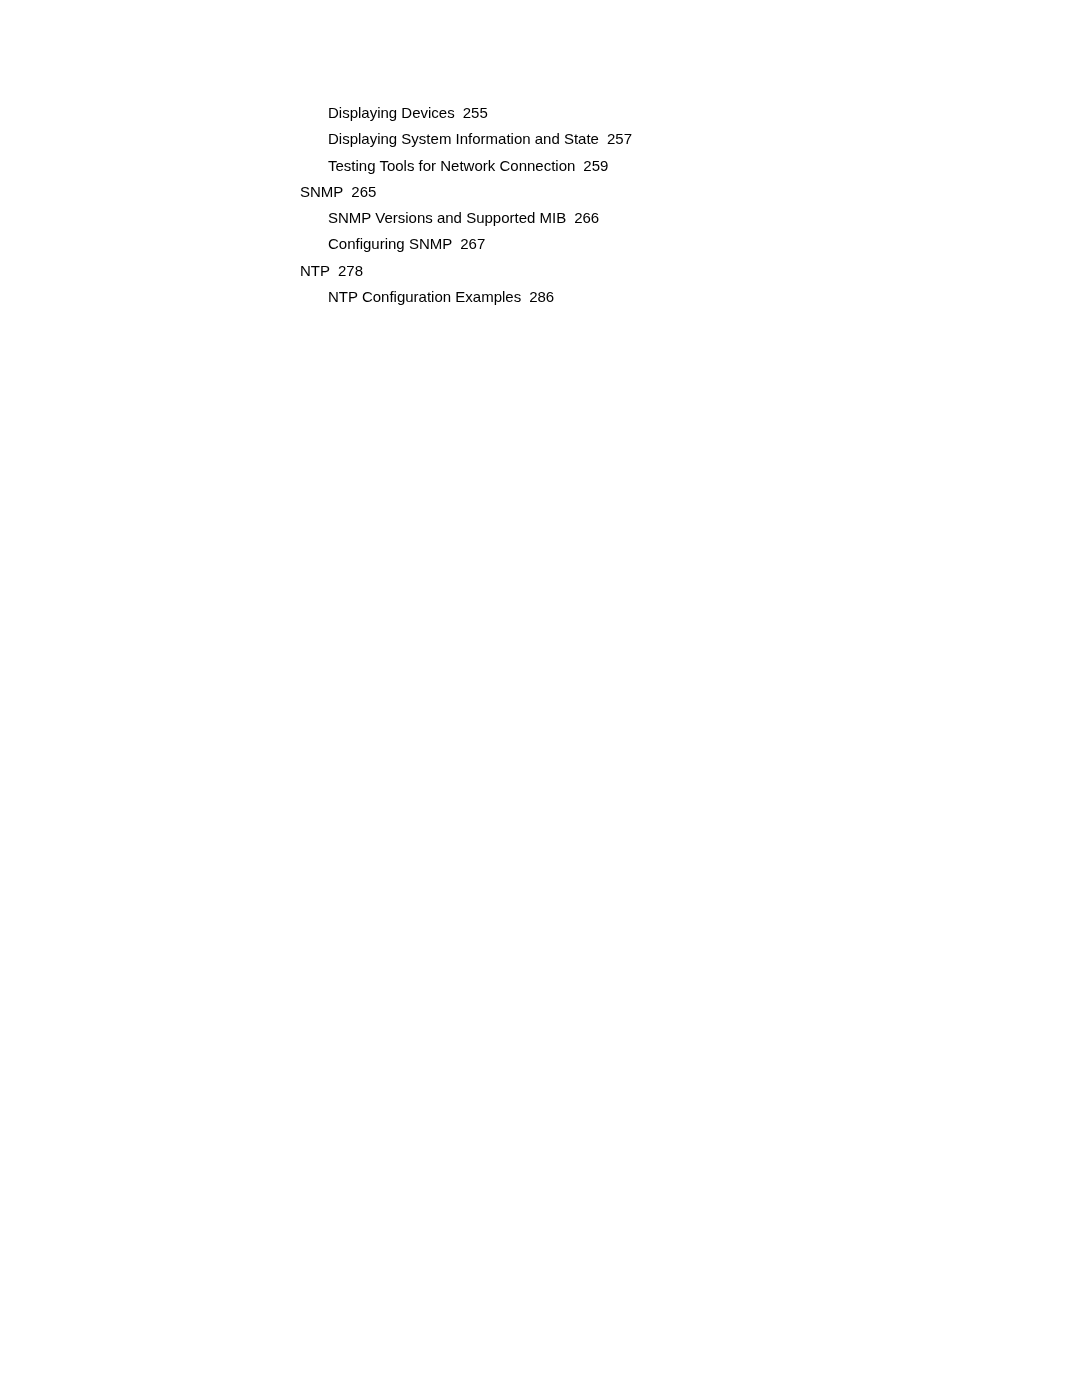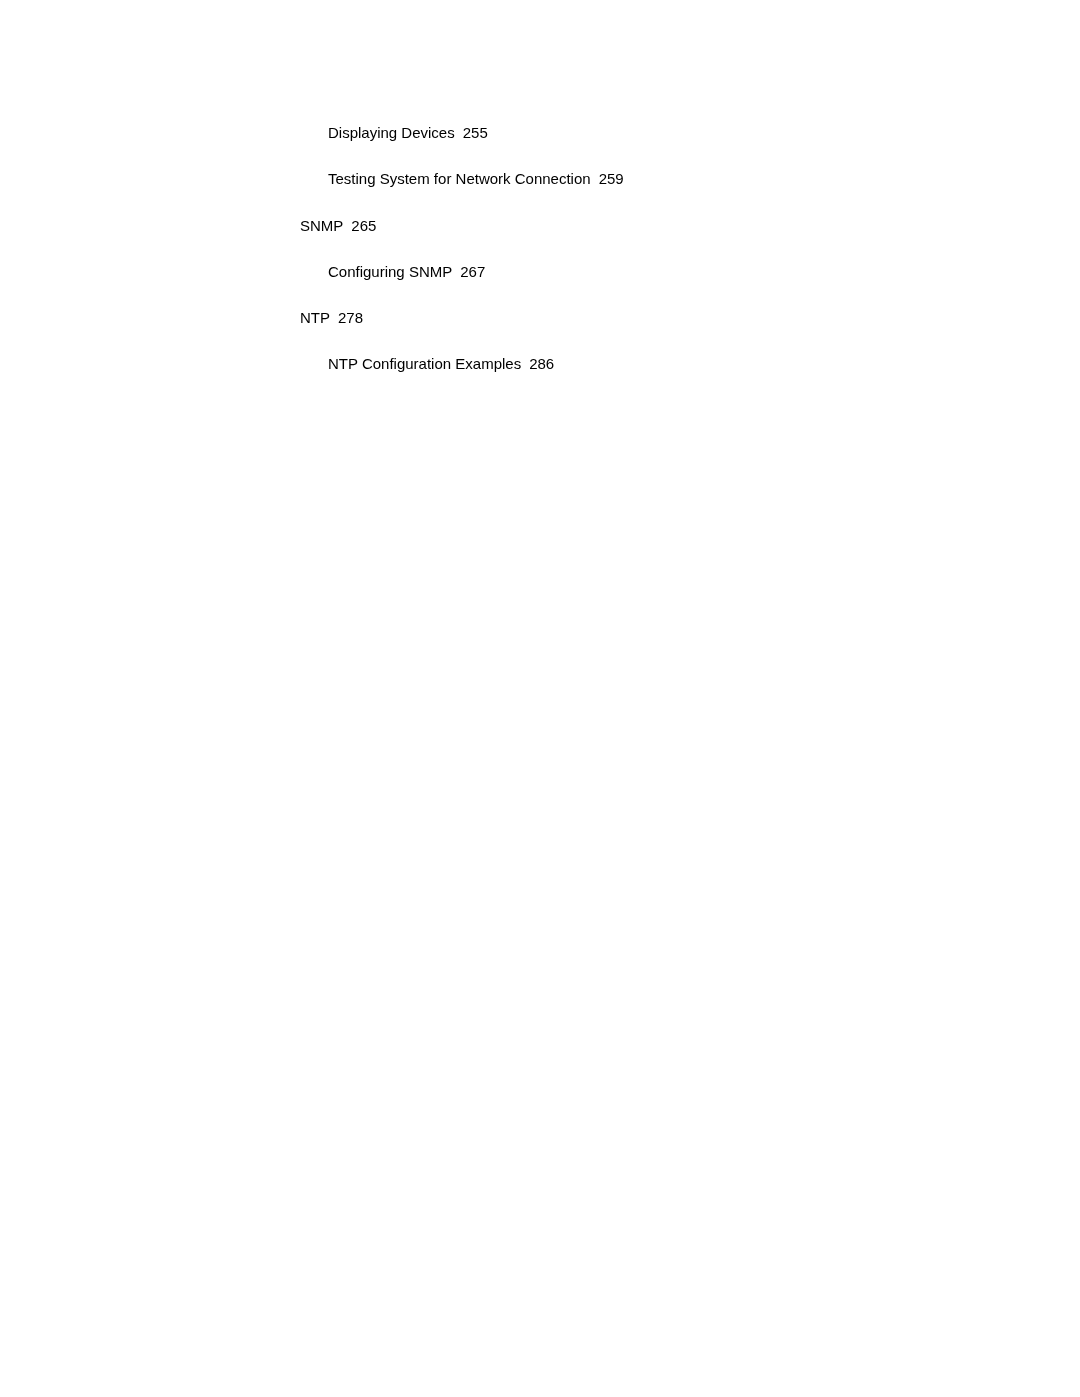--- a/index.html
+++ b/index.html
@@ -22,21 +22,20 @@
       width: 100%;
     }
 
     .toc-section {
       padding-left: 300px;
     }
 
     .toc-entry {
       line-height: 1.75;
       white-space: nowrap;
-      margin-top: 20px;
     }
 
     .toc-entry.level-1 {
       padding-left: 0px;
     }
 
     .toc-entry.level-2 {
       padding-left: 28px;
     }
 
@@ -48,19 +47,21 @@
       display: inline;
       margin-left: 8px;
     }
   </style>
 </head>
 <body>
 
 <div class="page-container">
   <div class="toc-section" id="toc-container">
   <div class="toc-entry level-2"><span class="toc-title">Displaying Devices</span><span class="toc-page">255</span></div>
-      <div class="toc-entry level-2"><span class="toc-title">Testing System for Network Connection</span><span class="toc-page">259</span></div>
+      <div class="toc-entry level-2"><span class="toc-title">Displaying System Information and State</span><span class="toc-page">257</span></div>
+      <div class="toc-entry level-2"><span class="toc-title">Testing Tools for Network Connection</span><span class="toc-page">259</span></div>
       <div class="toc-entry level-1"><span class="toc-title">SNMP</span><span class="toc-page">265</span></div>
+      <div class="toc-entry level-2"><span class="toc-title">SNMP Versions and Supported MIB</span><span class="toc-page">266</span></div>
       <div class="toc-entry level-2"><span class="toc-title">Configuring SNMP</span><span class="toc-page">267</span></div>
       <div class="toc-entry level-1"><span class="toc-title">NTP</span><span class="toc-page">278</span></div>
       <div class="toc-entry level-2"><span class="toc-title">NTP Configuration Examples</span><span class="toc-page">286</span></div>
     </div>
 </div>
 
 </body></html>

